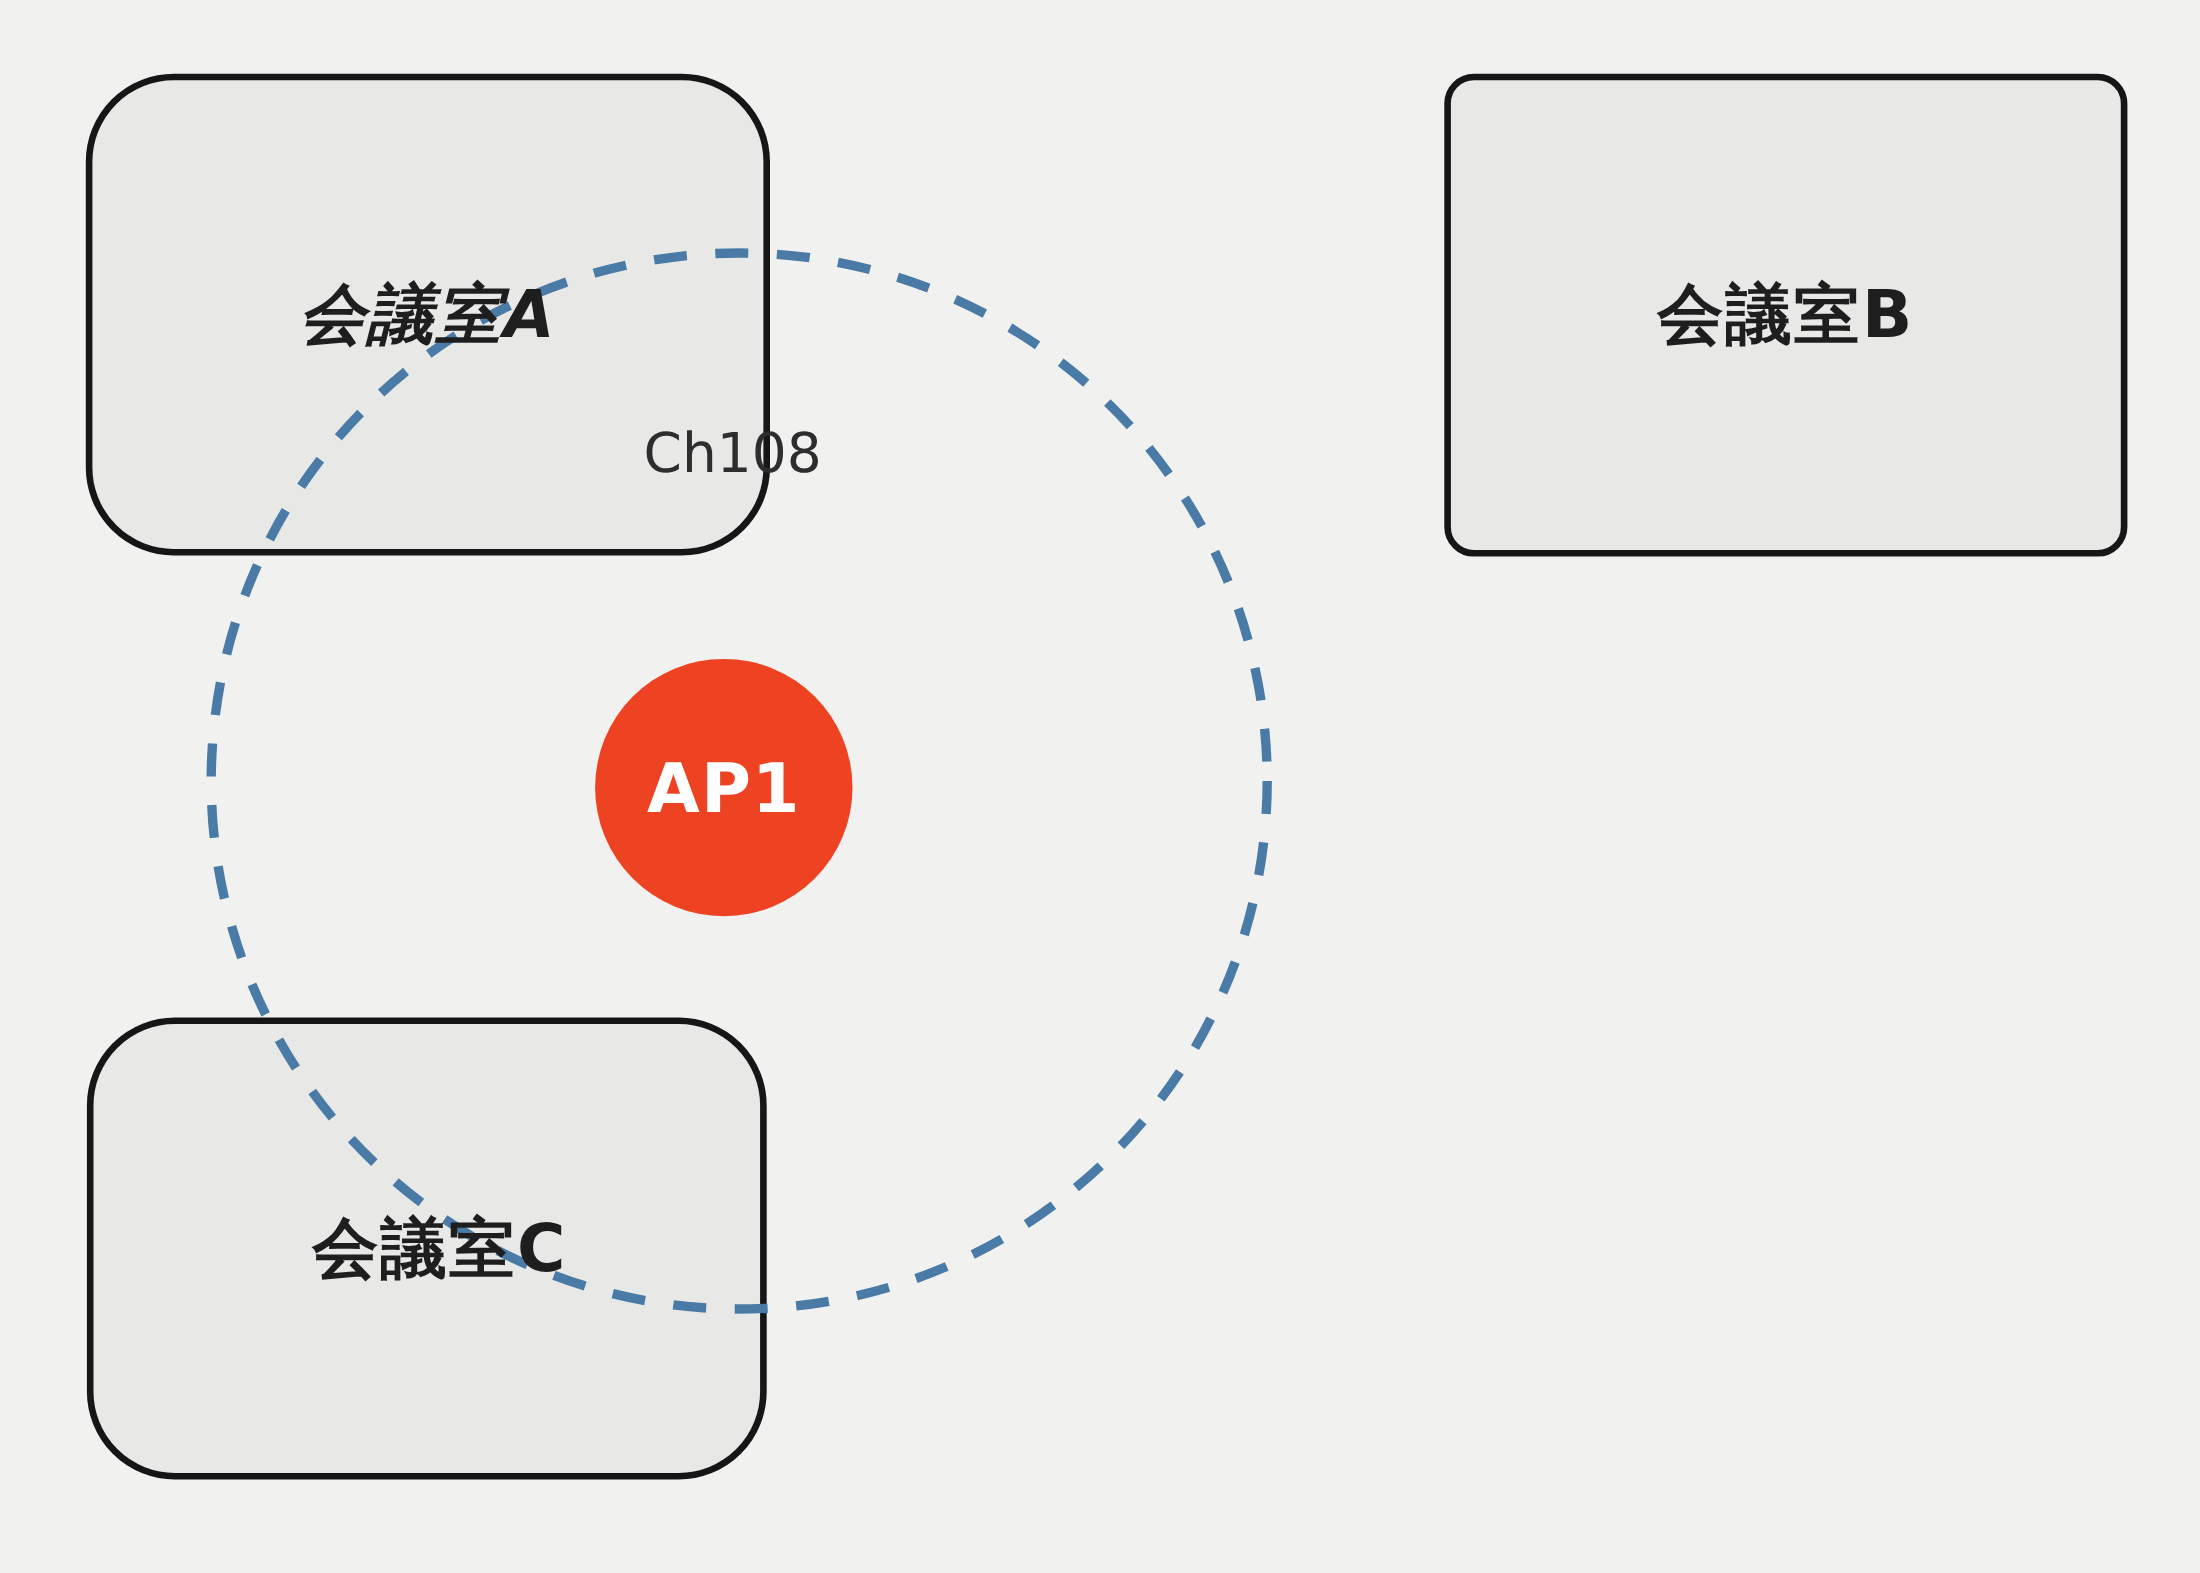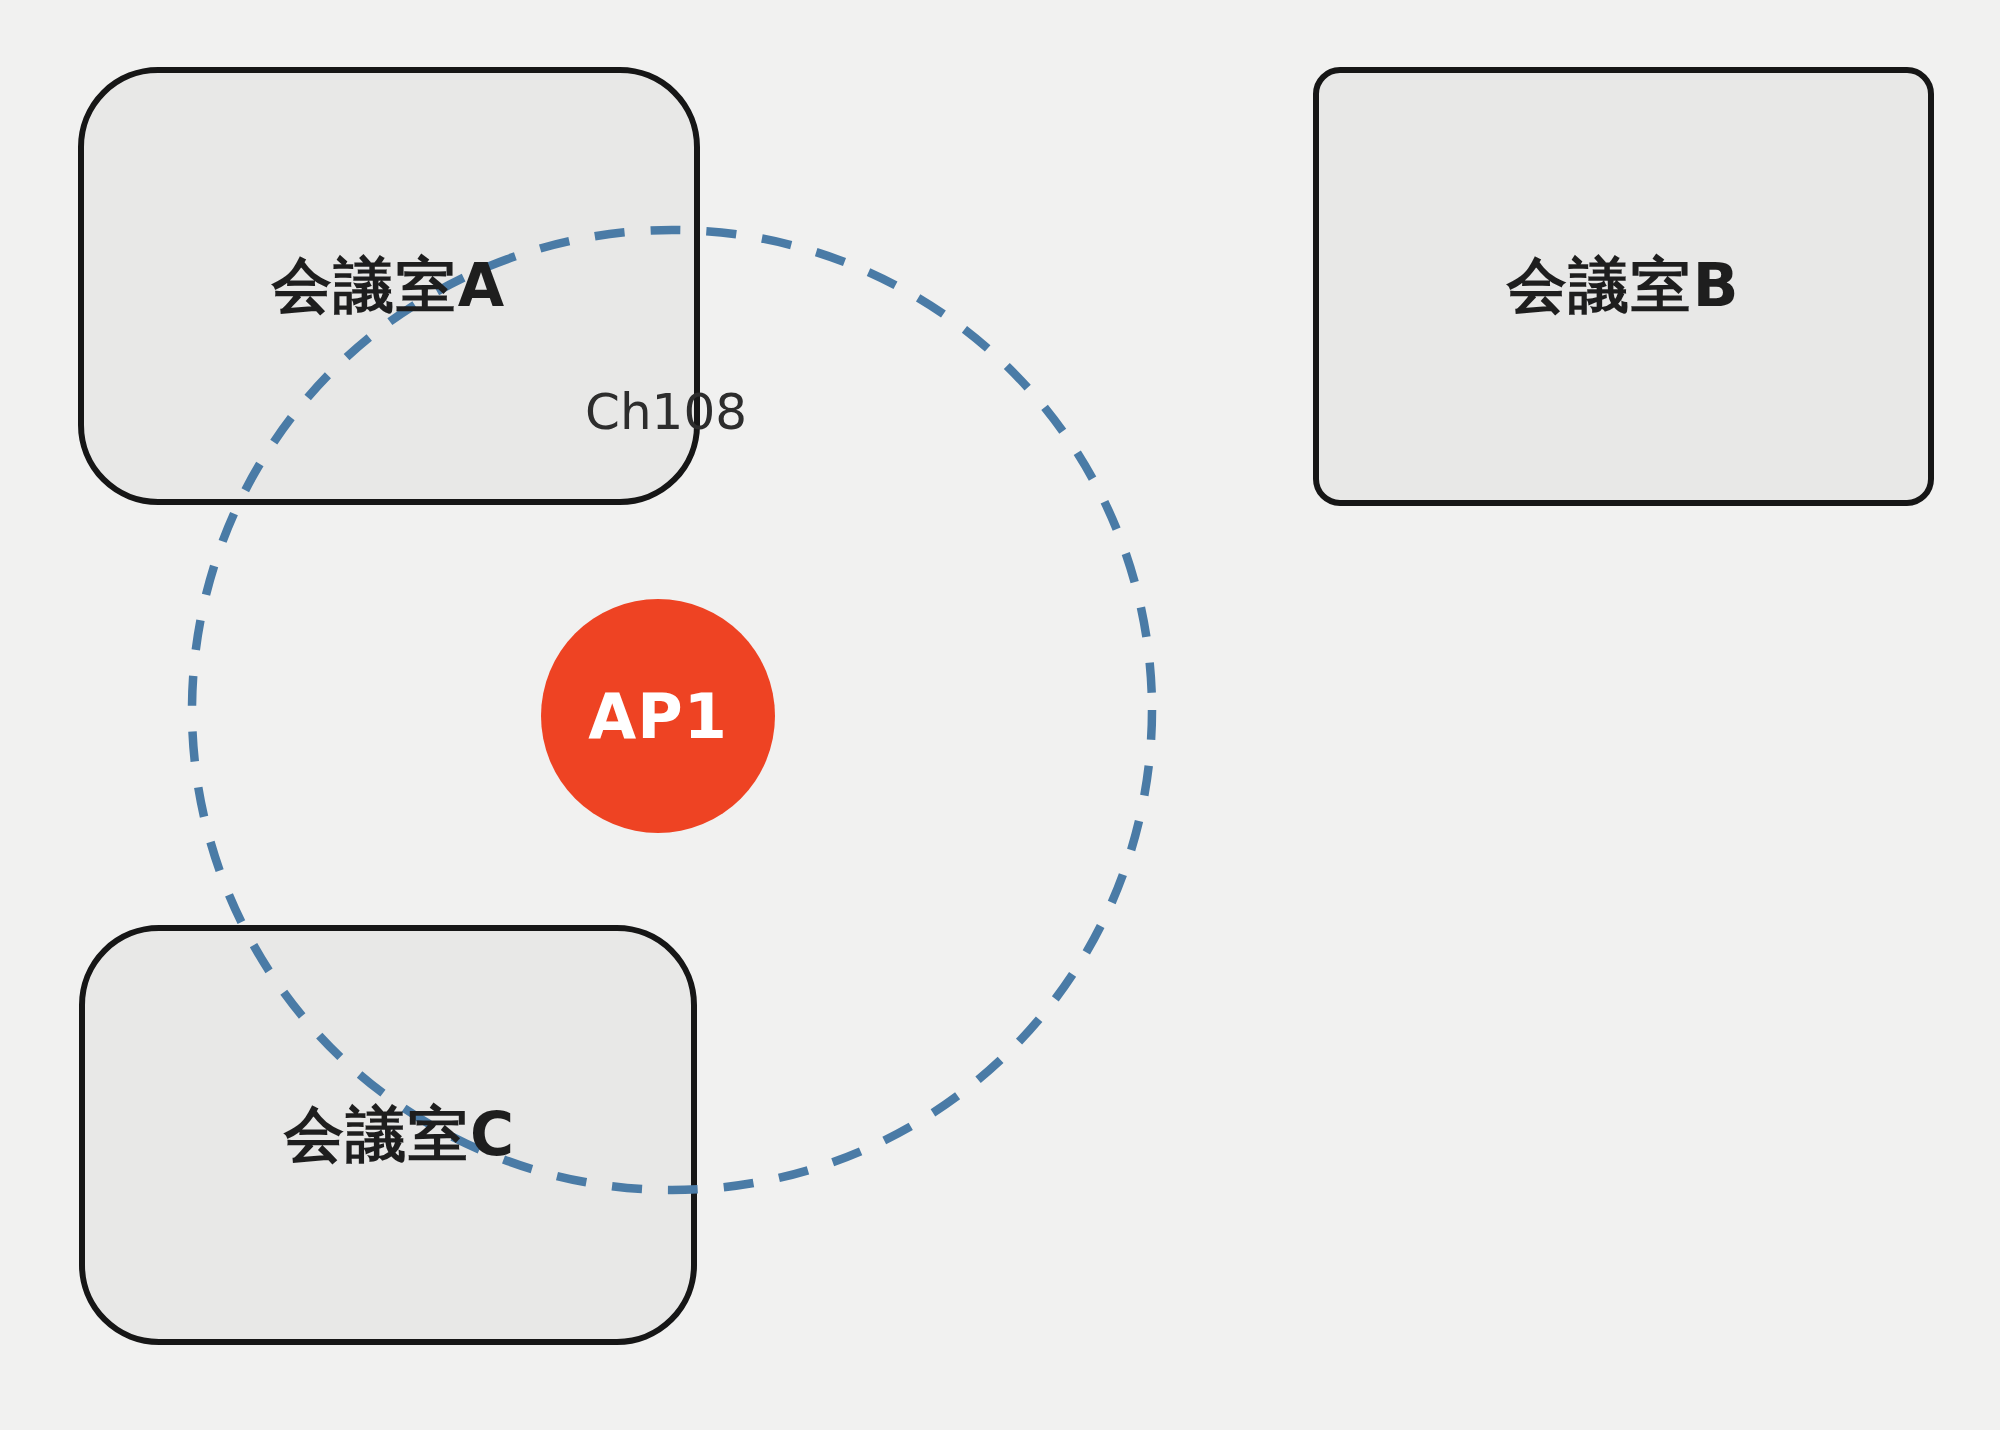--- a/index.html
+++ b/index.html
@@ -21,21 +21,21 @@
   .room {
     position: absolute;
     box-sizing: border-box;
     background: var(--room_fill, #e8e8e7);
     border: 6px solid var(--room_border, #161616);
     border-radius: 80px;
     display: flex;
     align-items: center;
     justify-content: center;
   }
-  .room-a { left: 78px;  top: 67px;  width: 622px; height: 438px; }
+  .room-a { left: 78px;  top: 67px;  width: 622px; height: 438px; font-style: italic; }
   .room-b { left: 1313px; top: 67px; width: 621px; height: 439px; border-radius: 27px; }
   .room-c { left: 79px;  top: 925px; width: 618px; height: 420px; padding-left: 24px; }
 
   .room-label {
     position: relative;
     z-index: 3;                 
     font-size: 60px;
     font-weight: bold;
     color: var(--label_text, #1e1e1e);
     letter-spacing: 2px;

